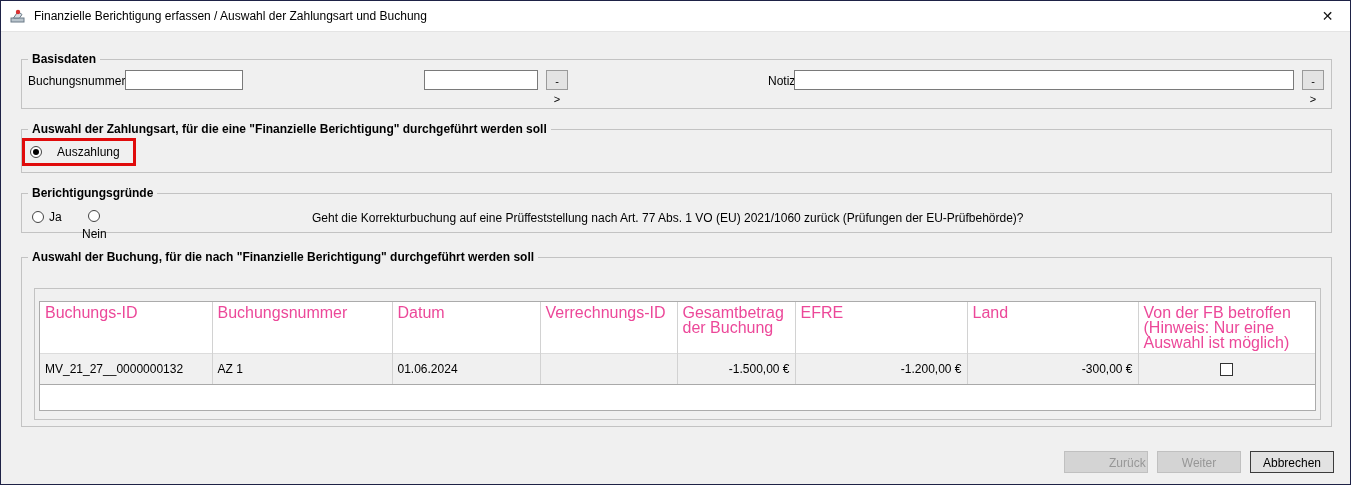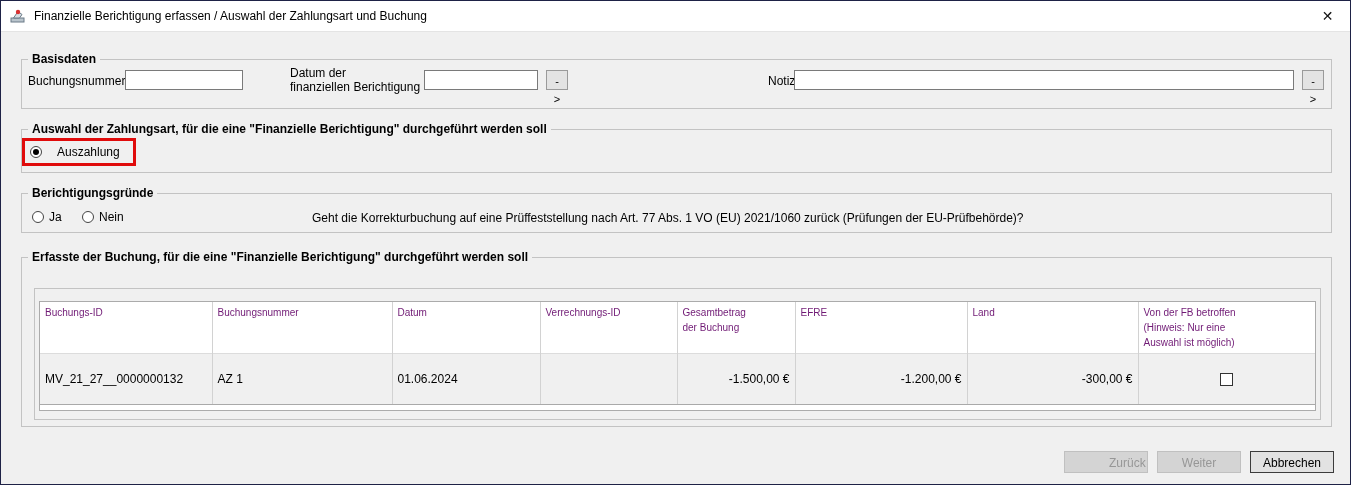--- a/index.html
+++ b/index.html
@@ -49,27 +49,27 @@
     position:absolute;left:0px;top:8px;width:114px;height:28px;border:3px solid #e00b0b;
     display:flex;align-items:center;gap:15px;font-size:12px;padding-left:5px;background:#f0f0f0;
   }
   
   .table-wrap{
     position:absolute;left:4px;top:12px;width:1277px;height:110px;background:#fff;
     border:1px solid #ababab;overflow:hidden;
   }
   table{border-collapse:collapse;table-layout:fixed;width:1275px;}
   th{
-    font-size:10px;font-weight:normal;text-align:left;vertical-align:top;
-    padding:3px 5px;border-right:1px solid #d2d2d2;background:#fff;color:#701a75;
+    font-size:16px;font-weight:normal;text-align:left;vertical-align:top;
+    padding:3px 5px;border-right:1px solid #d2d2d2;background:#fff;color:#ec4899;
     white-space:pre-line;line-height:15px;height:50px;
   }
   th:last-child{border-right:none;}
   td{
-    font-size:12px;color:#000;padding:18px 5px;height:18px;
+    font-size:12px;color:#000;padding:8px 5px;height:18px;
     border-right:1px solid #d2d2d2;white-space:nowrap;overflow:hidden;
   }
   td:last-child{border-right:none;}
   tr.data-row td{background:#f0f0f0;border-top:1px solid #dcdcdc;border-bottom:1px solid #a9a9a9;}
   td.num{text-align:right;}
   td.center{text-align:center;}
   .checkbox{display:inline-block;width:13px;height:13px;border:1px solid #333;background:#fff;vertical-align:middle;}
   
   .btn{
     position:absolute;top:450px;width:84px;height:22px;font-size:12px;text-align:center;
@@ -92,22 +92,20 @@
       </svg>
     </span>
     <span class="title-text">Finanzielle Berichtigung erfassen / Auswahl der Zahlungsart und Buchung</span>
     <span class="close-btn">✕</span>
   </div>
 
   <div class="group g1">
     <span class="group-legend">Basisdaten</span>
     <span class="label" style="left:6px;top:14px;">Buchungsnummer</span>
     <input class="txt-input" style="left: 103px; top: 10px; width: 118px;" value="">
-    <span class="label multiline" style="left:268px;top:6px;">Datum der
-finanziellen Berichtigung</span>
     <input class="txt-input" style="left: 402px; top: 10px; width: 114px;" value="">
     <button class="arrow-btn" style="left:524px;top:10px;">-&gt;</button>
     <span class="label" style="left:746px;top:14px;">Notiz</span>
     <input class="txt-input" style="left: 772px; top: 10px; width: 500px;" value="">
     <button class="arrow-btn" style="left:1280px;top:10px;">-&gt;</button>
   </div>
 
   <div class="group g2">
     <span class="group-legend">Auswahl der Zahlungsart, für die eine "Finanzielle Berichtigung" durchgeführt werden soll</span>
     <div class="highlight-rect">
@@ -115,29 +113,29 @@
       <span class="label" style="position:static;">Auszahlung</span>
     </div>
   </div>
 
   <div class="group g3">
     <span class="group-legend">Berichtigungsgründe</span>
     <div class="radio-option" style="left:10px;top:16px;">
       <span class="radio"></span>
       <span>Ja</span>
     </div>
-    <div class="radio-option" style="left:60px;top:16px;">
+    <div class="radio-option" style="left:60px;top:16px;flex-direction:column;">
       <span class="radio"></span>
       <span>Nein</span>
     </div>
     <span class="label" style="left:290px;top:17px;">Geht die Korrekturbuchung auf eine Prüffeststellung nach Art. 77 Abs. 1 VO (EU) 2021/1060 zurück (Prüfungen der EU-Prüfbehörde)?</span>
   </div>
 
   <div class="group g4">
-    <span class="group-legend">Erfasste der Buchung, für die eine "Finanzielle Berichtigung" durchgeführt werden soll</span>
+    <span class="group-legend">Auswahl der Buchung, für die nach "Finanzielle Berichtigung" durchgeführt werden soll</span>
     <div class="inner-group">
       <div class="table-wrap">
         <table>
           <colgroup>
             <col style="width:172px;">
               <col style="width:180px;">
               <col style="width:148px;">
               <col style="width:137px;">
             <col style="width:118px;">
               <col style="width:172px;">

